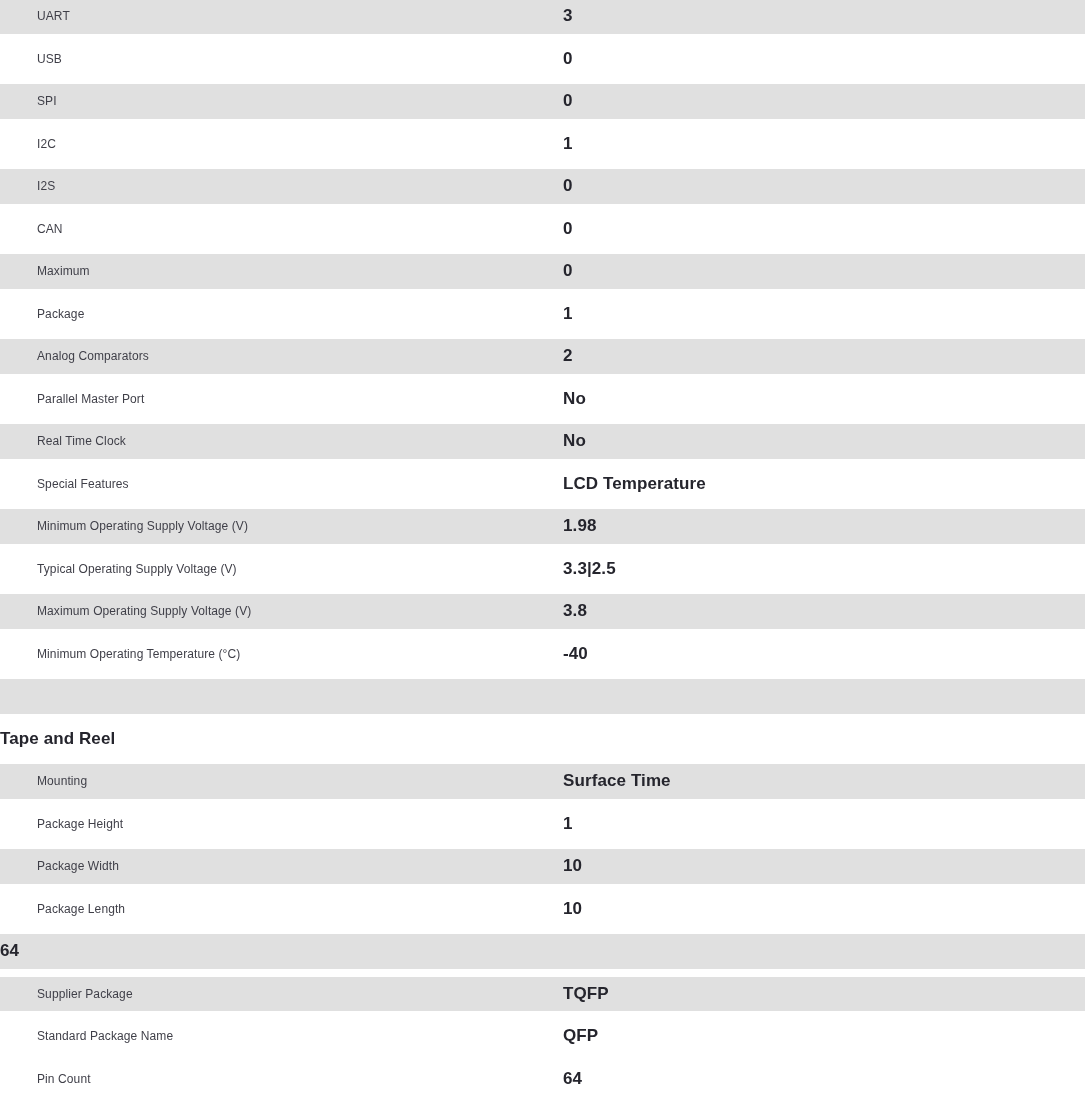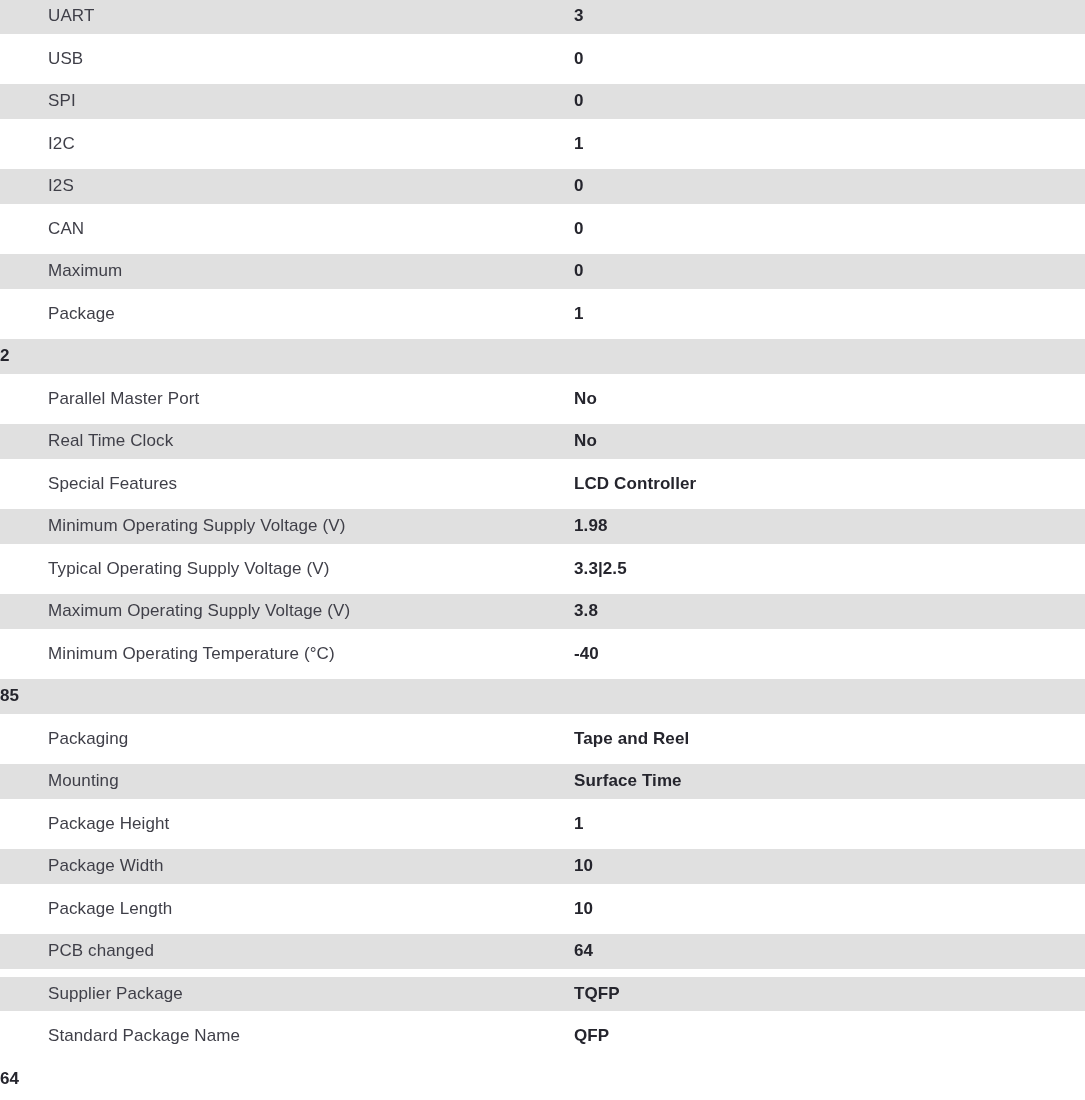--- a/index.html
+++ b/index.html
@@ -30,27 +30,26 @@
   }
   .spec-row.striped {
     background: var(--stripe);
     background-clip: padding-box;
     border-top: 4px solid var(--bg);
     border-bottom: 4px solid var(--bg);
   }
   .spec-label {
     flex: 0 0 563px;
     padding-left: 37px;
-    font-size: 17px;
+    font-size: 12px;
     font-weight: 400;
     color: var(--label-color);
     letter-spacing: 0.1px;
     white-space: nowrap;
     overflow: hidden;
-    margin-left: 11px;
   }
   .spec-value {
     flex: 1 1 auto;
     font-size: 17px;
     font-weight: 700;
     color: var(--value-color);
     letter-spacing: 0.1px;
     white-space: nowrap;
     overflow: hidden;
   }
@@ -85,81 +84,80 @@
   </div>
     <div class="spec-row striped">
     <span class="spec-label">Maximum</span>
     <span class="spec-value">0</span>
   </div>
     <div class="spec-row">
     <span class="spec-label">Package</span>
     <span class="spec-value">1</span>
   </div>
     <div class="spec-row striped">
+    <span class="spec-label">Analog Comparators</span>
     <span class="spec-value">2</span>
   </div>
     <div class="spec-row">
     <span class="spec-label">Parallel Master Port</span>
     <span class="spec-value">No</span>
   </div>
     <div class="spec-row striped">
     <span class="spec-label">Real Time Clock</span>
     <span class="spec-value">No</span>
   </div>
     <div class="spec-row">
     <span class="spec-label">Special Features</span>
-    <span class="spec-value">LCD Controller</span>
+    <span class="spec-value">LCD Temperature</span>
   </div>
     <div class="spec-row striped">
     <span class="spec-label">Minimum Operating Supply Voltage (V)</span>
     <span class="spec-value">1.98</span>
   </div>
     <div class="spec-row">
     <span class="spec-label">Typical Operating Supply Voltage (V)</span>
     <span class="spec-value">3.3|2.5</span>
   </div>
     <div class="spec-row striped">
     <span class="spec-label">Maximum Operating Supply Voltage (V)</span>
     <span class="spec-value">3.8</span>
   </div>
     <div class="spec-row">
     <span class="spec-label">Minimum Operating Temperature (°C)</span>
     <span class="spec-value">-40</span>
   </div>
     <div class="spec-row striped">
-    <span class="spec-value">85</span>
   </div>
     <div class="spec-row">
-    <span class="spec-label">Packaging</span>
     <span class="spec-value">Tape and Reel</span>
   </div>
     <div class="spec-row striped">
     <span class="spec-label">Mounting</span>
     <span class="spec-value">Surface Time</span>
   </div>
     <div class="spec-row">
     <span class="spec-label">Package Height</span>
     <span class="spec-value">1</span>
   </div>
     <div class="spec-row striped">
     <span class="spec-label">Package Width</span>
     <span class="spec-value">10</span>
   </div>
     <div class="spec-row">
     <span class="spec-label">Package Length</span>
     <span class="spec-value">10</span>
   </div>
     <div class="spec-row striped">
-    <span class="spec-label">PCB changed</span>
     <span class="spec-value">64</span>
   </div>
     <div class="spec-row striped">
     <span class="spec-label">Supplier Package</span>
     <span class="spec-value">TQFP</span>
   </div>
     <div class="spec-row">
     <span class="spec-label">Standard Package Name</span>
     <span class="spec-value">QFP</span>
   </div>
     <div class="spec-row">
+    <span class="spec-label">Pin Count</span>
     <span class="spec-value">64</span>
   </div>
   </div>
 
 </body></html>

